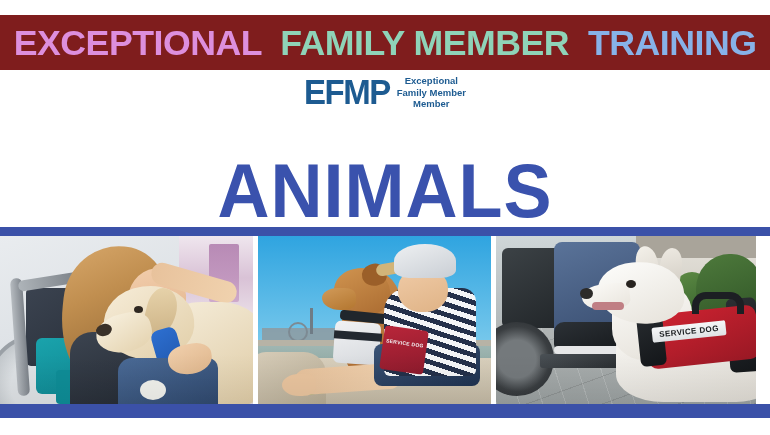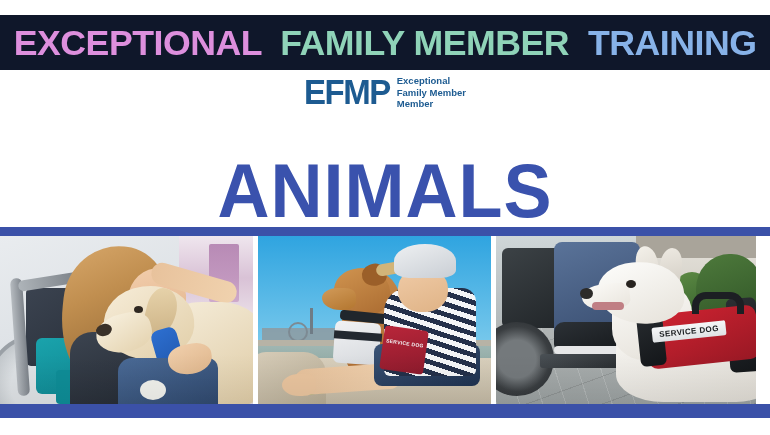--- a/index.html
+++ b/index.html
@@ -8,40 +8,40 @@
     background:#ffffff;
     font-family:"Liberation Sans", sans-serif;
     overflow:hidden;
     position:relative;
   }
   .poster{position:absolute;inset:0;background:#ffffff;}
 
   
   .top-banner{
     position:absolute;left:0;top:15px;width:770px;height:55px;
-    background:#0f172a;
+    background:#7f1d1d;
     display:flex;align-items:center;justify-content:center;
   }
   .banner-text{
     font-family:"Liberation Sans", sans-serif;
     font-weight:bold;
     font-size:35px;
     letter-spacing:-0.5px;
     line-height:1;
     white-space:nowrap;
     transform:scaleX(1.02);
   }
   .w1{color:#dd8fdd;}
   .w2{color:#8fd3b8;}
   .w3{color:#87b2e8;}
 
   
   .logo-row{
     position:absolute;left:0;top:74px;width:770px;
-    display:flex;align-items:center;justify-content:center;gap:7px;
+    display:flex;align-items:center;justify-content:center;gap:7px;text-align:center;
   }
   .efmp-mark{
     font-family:"Liberation Sans", sans-serif;
     font-weight:bold;
     font-size:33px;
     letter-spacing:-1.5px;
     color:#1d5b91;
     line-height:1;
     transform:scaleY(1.05);
   }

